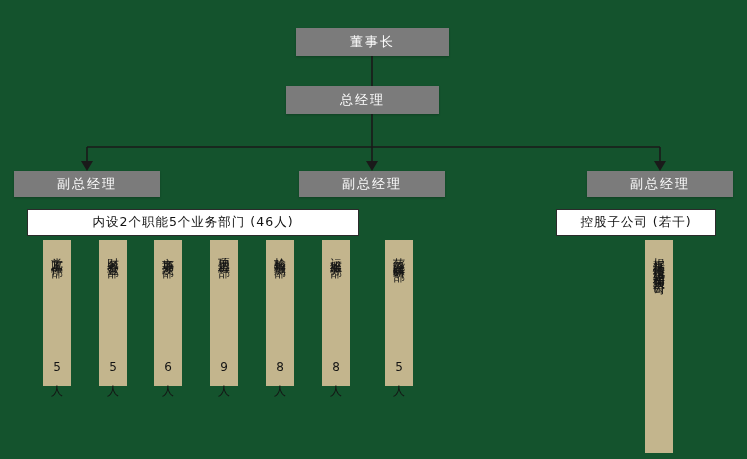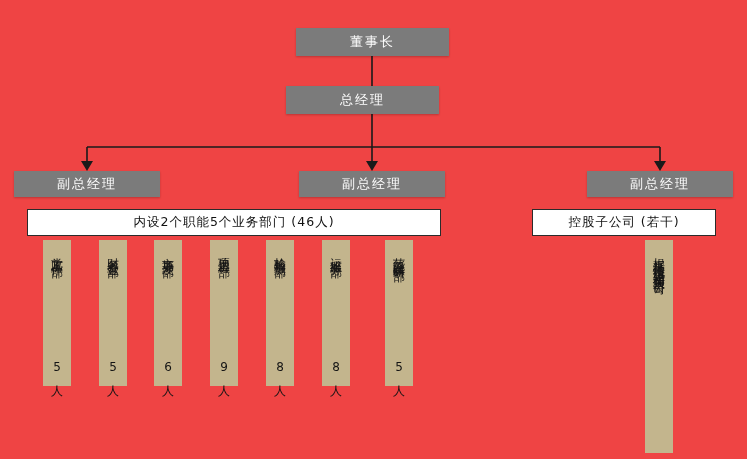--- a/index.html
+++ b/index.html
@@ -1,20 +1,20 @@
 <!DOCTYPE html>
 <html><head>
 <meta charset="utf-8">
 <style>
   html, body { margin: 0; padding: 0; background: #ffffff; }
   .canvas {
     position: relative;
     width: 747px;
     height: 459px;
-    background: #ef4444;
+    background: #14532d;
     font-family: "DejaVu Sans", sans-serif;
     overflow: hidden;
   }
   .connectors {
     position: absolute;
     left: 0; top: 0;
     width: 747px; height: 459px;
     pointer-events: none;
   }
   .box {
@@ -40,22 +40,22 @@
     letter-spacing: 1px;
   }
   
   .chairman        { left: 296px; top: 28px;  width: 153px; height: 28px; }
   .gm              { left: 286px; top: 86px;  width: 153px; height: 28px; }
   
   .deputy-1        { left: 14px;  top: 171px; width: 146px; height: 26px; }
   .deputy-2        { left: 299px; top: 171px; width: 146px; height: 26px; }
   .deputy-3        { left: 587px; top: 171px; width: 146px; height: 26px; }
   
-  .functional-banner { left: 27px;  top: 209px; width: 414px; height: 27px; }
-  .holding-banner    { left: 532px; top: 209px; width: 184px; height: 27px; }
+  .functional-banner { left: 27px;  top: 209px; width: 332px; height: 27px; }
+  .holding-banner    { left: 556px; top: 209px; width: 160px; height: 27px; }
   
   .vbox {
     position: absolute;
     background: #c3b58d;
     color: #141414;
     display: flex;
     flex-direction: column;
     align-items: center;
     justify-content: space-between;
     padding: 8px 0;

